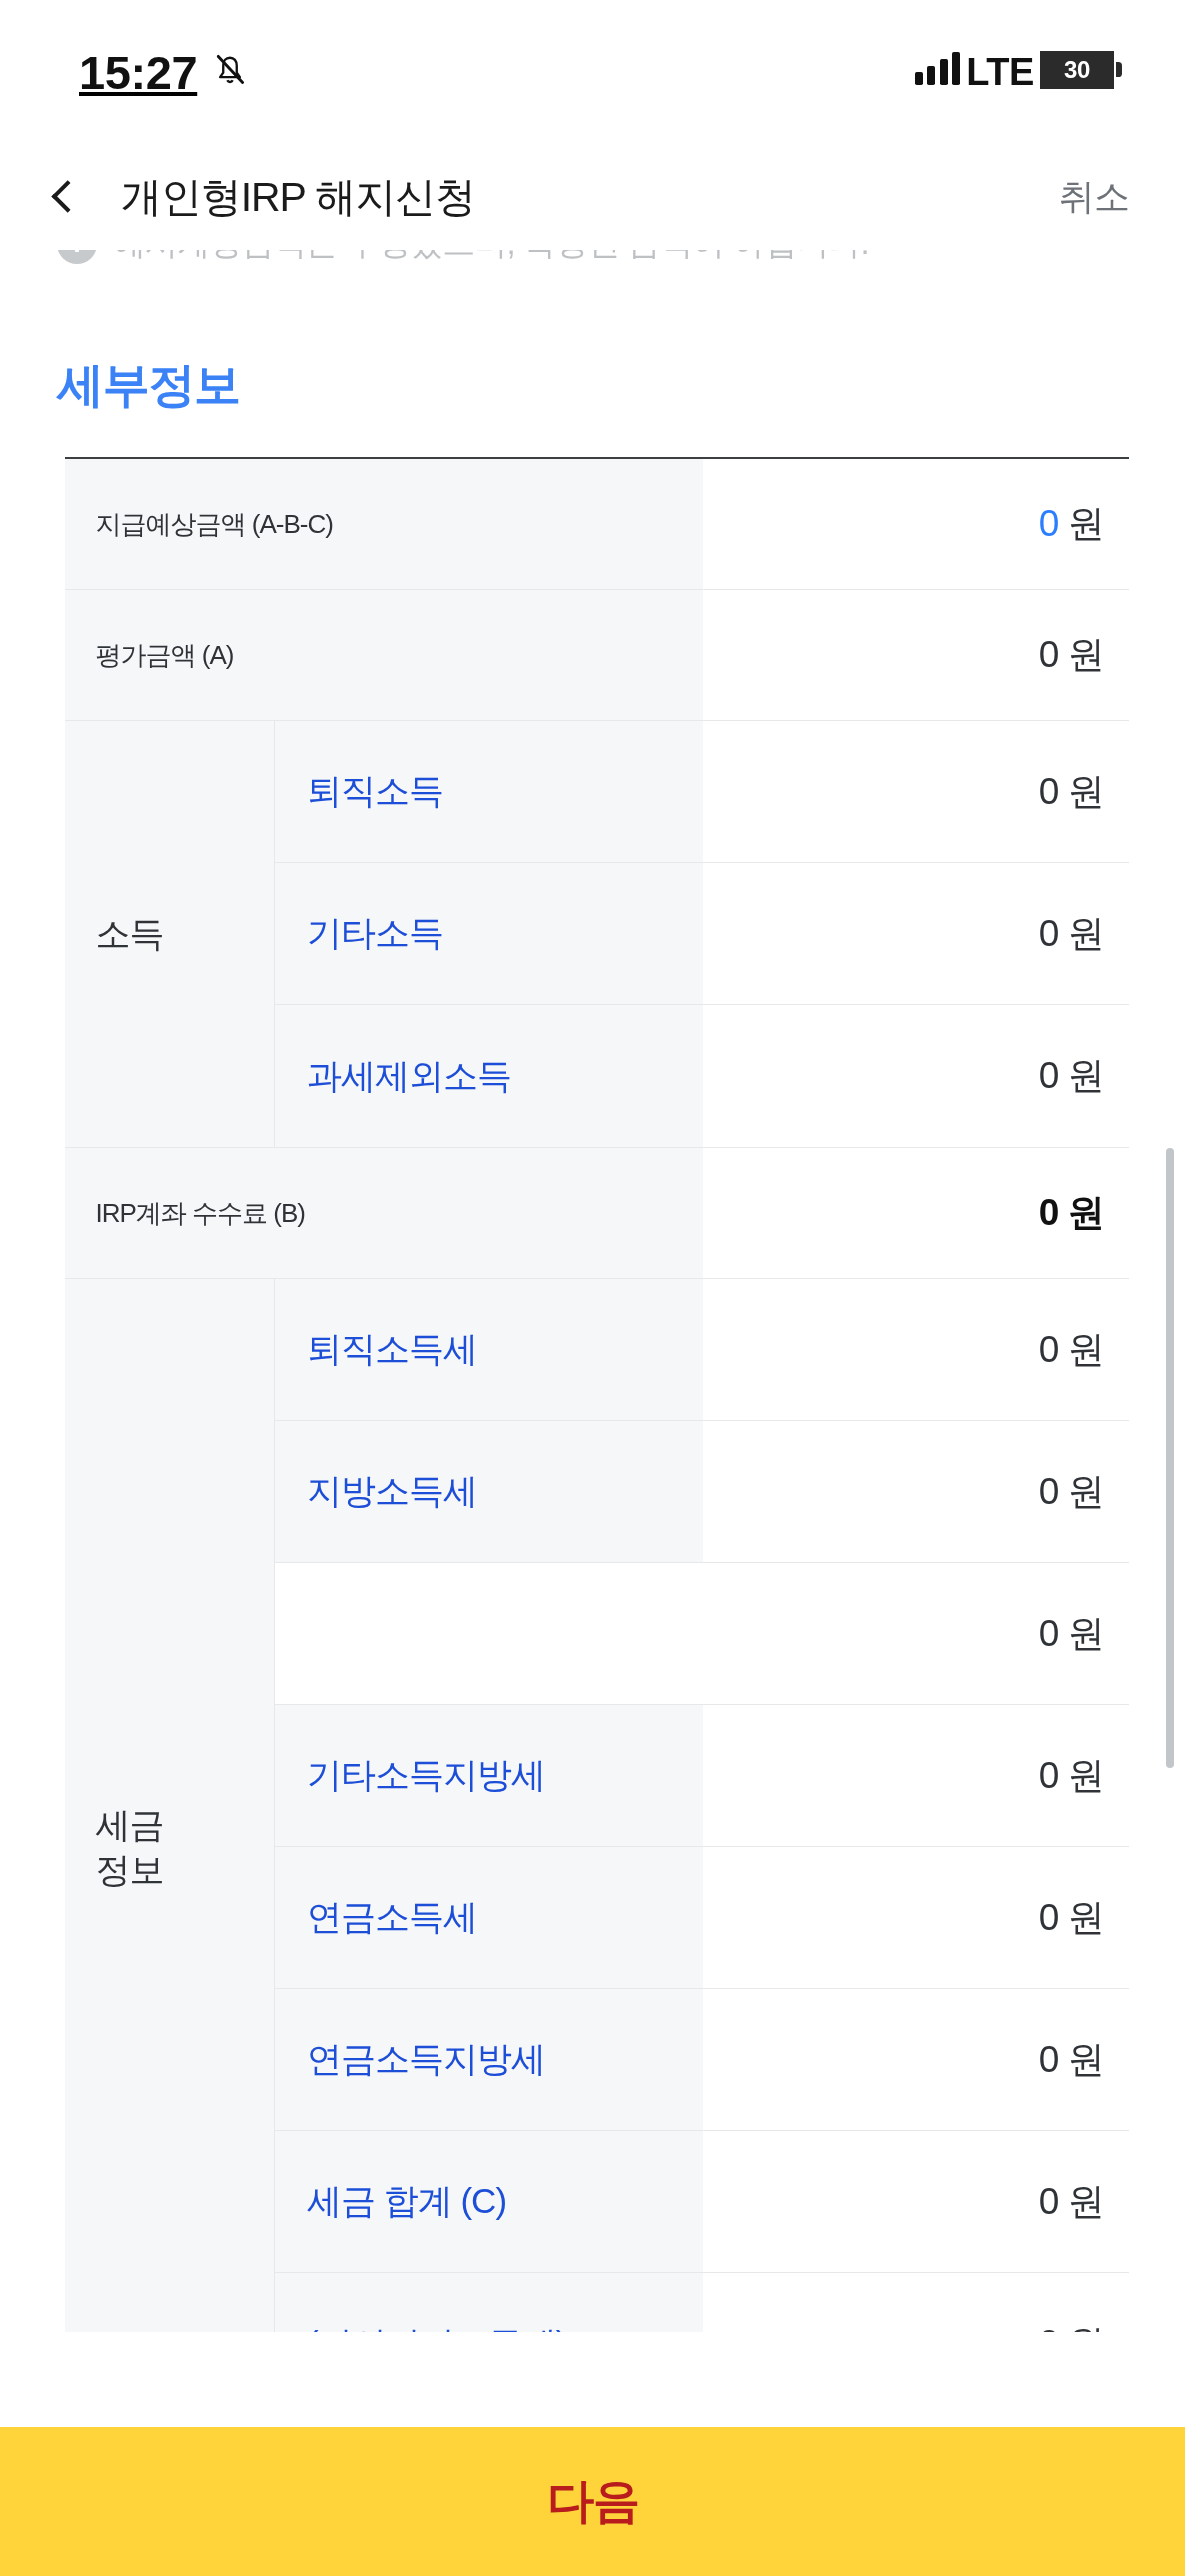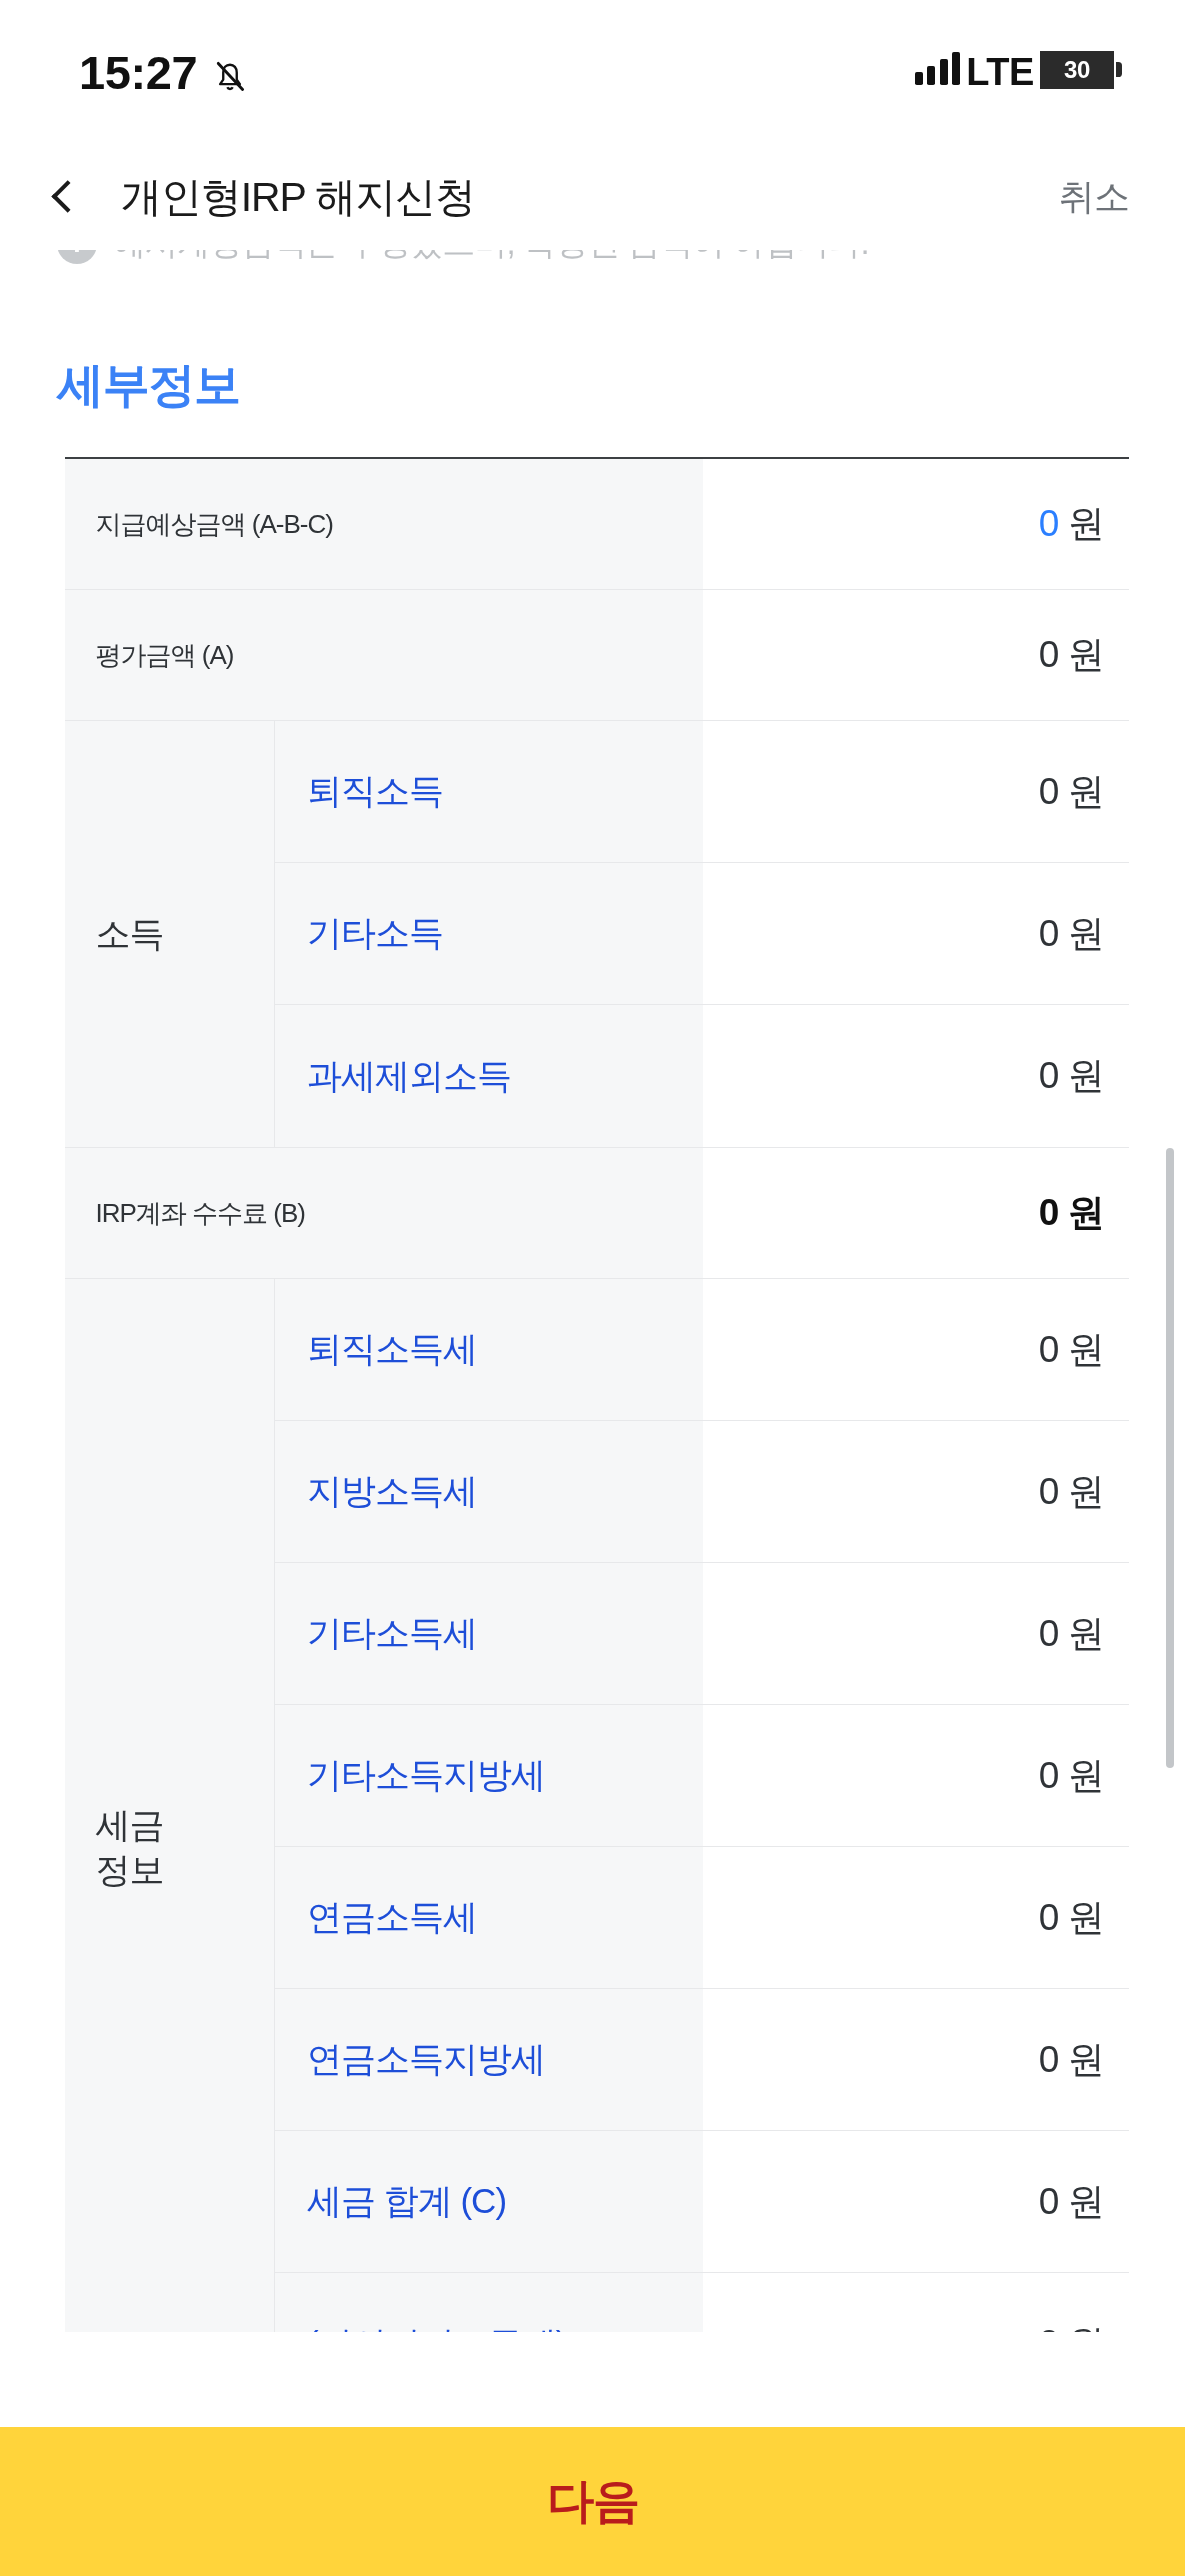--- a/index.html
+++ b/index.html
@@ -22,22 +22,23 @@
   .status-bar {
     position: relative;
     height: 144px;
     display: flex;
     align-items: center;
     justify-content: space-between;
     padding: 0 72px 0 79px;
   }
   .status-left {
     display: flex;
-    align-items: flex-end;
+    align-items: flex-start;
     gap: 14.4px;
+    text-decoration: underline;
   }
   .status-time {
     font-size: 47px;
     font-weight: bold;
     color: #111111;
     letter-spacing: -0.4px;
     line-height: 1;
   }
   .bell-off {
     width: 36px;
@@ -411,21 +412,20 @@
             </div>
           </div>
           <div class="grow">
             <div class="cell-sub">지방소득세</div>
             <div class="cell-value">
               <span class="num">0</span>
               <span class="unit">원</span>
             </div>
           </div>
           <div class="grow">
-            <div class="cell-sub">기타소득세</div>
             <div class="cell-value">
               <span class="num">0</span>
               <span class="unit">원</span>
             </div>
           </div>
           <div class="grow">
             <div class="cell-sub">기타소득지방세</div>
             <div class="cell-value">
               <span class="num">0</span>
               <span class="unit">원</span>

